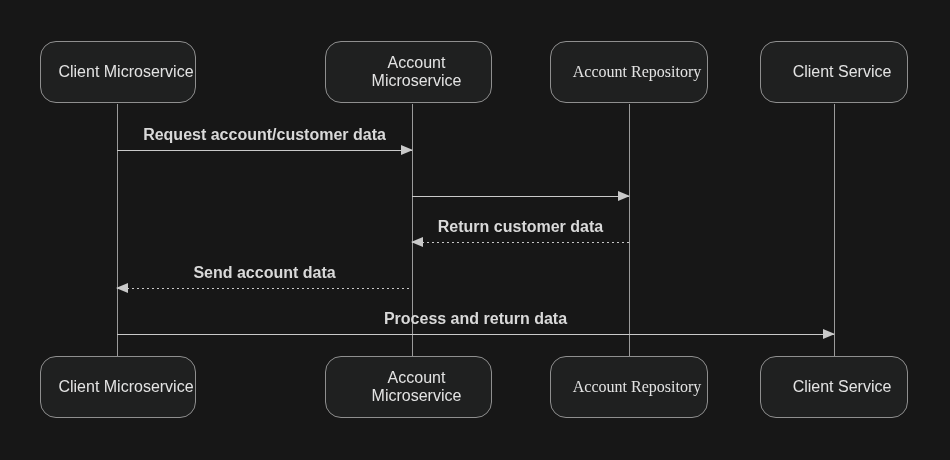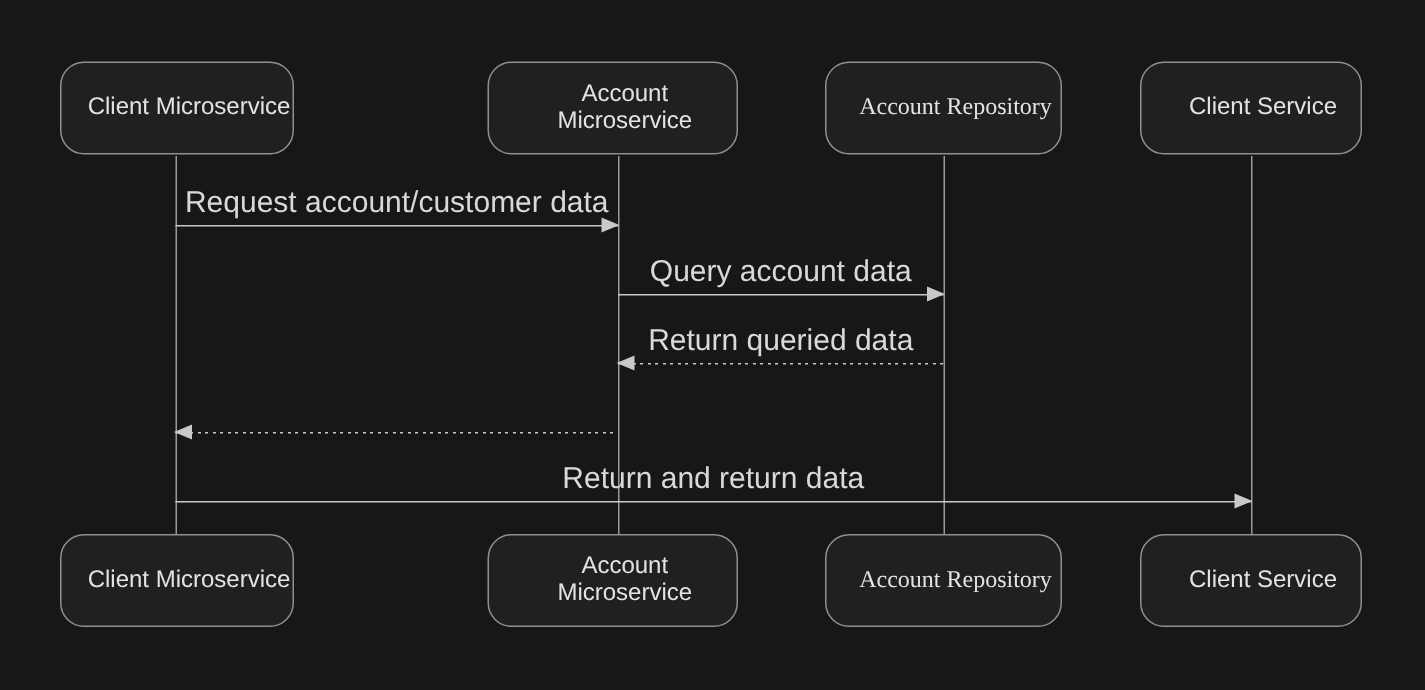--- a/index.html
+++ b/index.html
@@ -50,24 +50,25 @@
   .a-0 { left: 40px;  width: 156px; }
   .a-1 { left: 325px; width: 167px; }
   .a-2 { left: 550px; width: 158px; font-family: Liberation Serif, serif; }
   .a-3 { left: 760px; width: 148px; align-items: center; }
 
   
   .msg-label {
     position: absolute;
     height: 20px;
     color: #d9d9d9;
-    font-size: 20px;
+    font-size: 16px;
     text-align: center;
     line-height: 20px;
     white-space: nowrap;
+    font-weight: bold;
   }
   .msg-line {
     position: absolute;
     height: 1px;
   }
   .msg-line.solid { background: #c9c9c9; }
   .msg-line.dotted {
     background: repeating-linear-gradient(90deg, #c9c9c9 0 2px, transparent 2px 5px);
   }
   .arrow {
@@ -131,32 +132,32 @@
   </div>
   <div class="actor row-bottom a-3">
     <span>Client Service</span>
   </div>
 
   <div class="msg-label m1-label">Request account/customer data</div>
   <div class="msg-line solid m1-line">
     <i class="arrow right"></i>
   </div>
 
-  <div class="msg-label m2-label">Query account data</div>
   <div class="msg-line solid m2-line">
     <i class="arrow right"></i>
   </div>
 
-  <div class="msg-label m3-label">Return queried data</div>
+  <div class="msg-label m3-label">Return customer data</div>
   <div class="msg-line dotted m3-line">
     <i class="arrow left"></i>
   </div>
 
+  <div class="msg-label m4-label">Send account data</div>
   <div class="msg-line dotted m4-line">
     <i class="arrow left"></i>
   </div>
 
-  <div class="msg-label m5-label">Return and return data</div>
+  <div class="msg-label m5-label">Process and return data</div>
   <div class="msg-line solid m5-line">
     <i class="arrow right"></i>
   </div>
 
 </div>
 
 </body></html>

